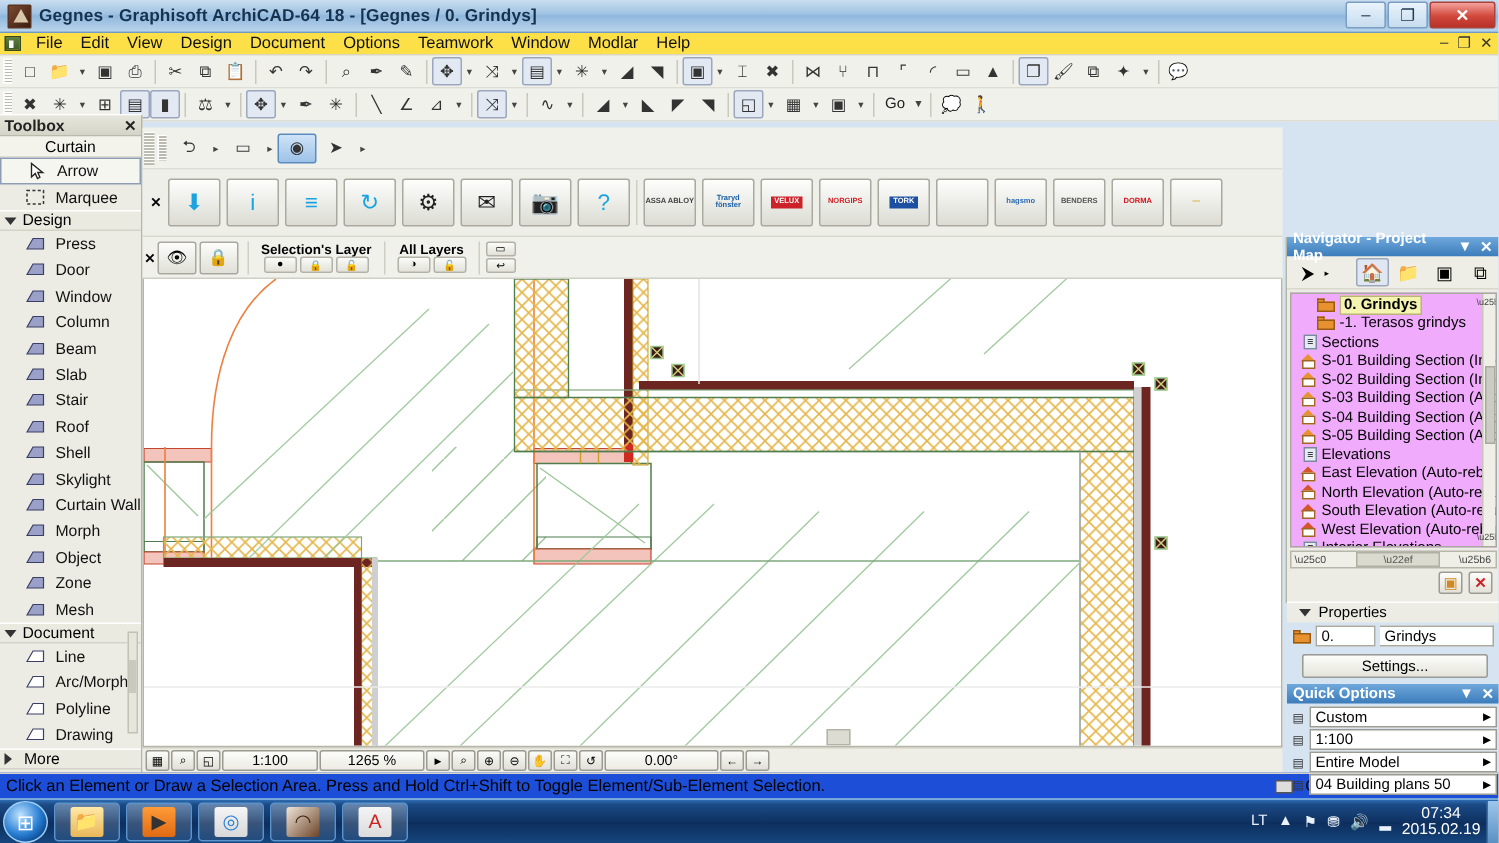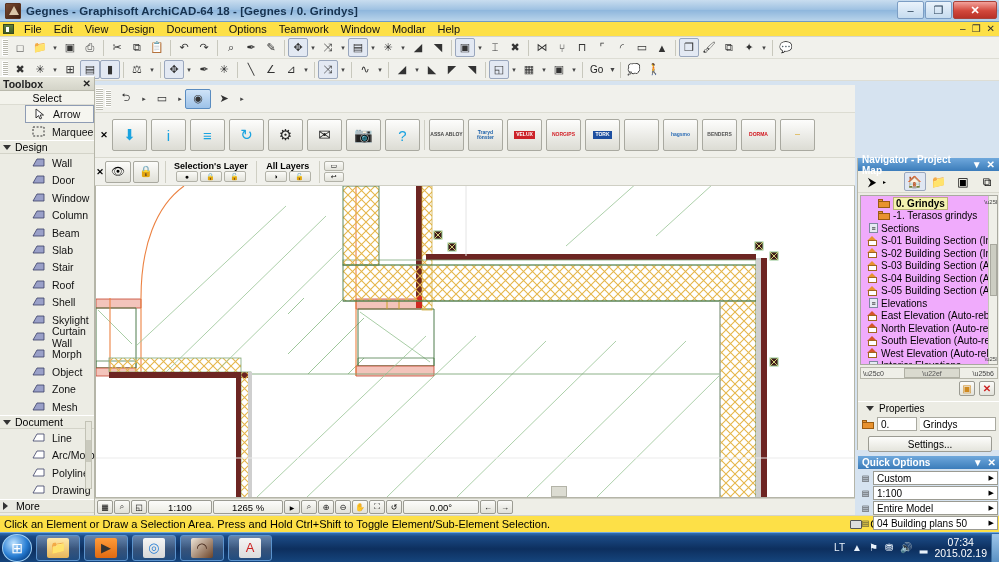--- a/index.html
+++ b/index.html
@@ -97,22 +97,22 @@
     height:14px; display:flex; align-items:center; justify-content:center;
     font-size:10.5px; background:#f3f3ec; border-bottom:1px solid #dcdcd2;
   }
   .tb-group {
     height:14px; display:flex; align-items:center; gap:4px; padding-left:3px;
     background:#eaeae1; border-top:1px solid #fff; border-bottom:1px solid #d3d3c8;
     font-size:10.5px;
   }
   .tb-group .tri { width:0;height:0;border-left:4px solid transparent;border-right:4px solid transparent;border-top:5px solid #333; }
   .tb-item {
-    height:17.4px; display:flex; align-items:center; gap:6px; padding-left:6px;
-    font-size:10.5px; color:#111;margin-left:25px;
+    height:17.4px; display:flex; align-items:center; gap:6px; padding-left:16px;
+    font-size:10.5px; color:#111;
   }
   .tb-item.sel { border:1px solid #8e9cb4; background:#f6f6f0; height:18px;}
   .tbi { width:15px; height:14px; flex:0 0 auto; display:flex; align-items:center; justify-content:center;}
   .tb-scroll { position:absolute; right:2px; top:344px; width:7px; height:68px; background:#e6e6dc; border:1px solid #c2c2b5;}
   .tb-scroll i{ display:block; position:absolute; left:0; top:18px; width:5px; height:22px; background:#c9c9bd;}
 
   
   .minibar {
     position:absolute; left:95px; top:85px; width:760px; height:28px;
     background:#f1f1ec; border-bottom:1px solid #dcdcd2;
@@ -168,30 +168,30 @@
   .bb-btn { width:16px;height:14px;border:1px solid #9b9b92;border-radius:2px;
     background:linear-gradient(180deg,#fbfbf8,#e0e0d8);
     display:flex;align-items:center;justify-content:center;flex:0 0 auto;}
   .bb-field { height:14px; border:1px solid #9b9b92; border-radius:2px;
     background:linear-gradient(180deg,#fcfcfa,#ececE4);
     display:flex;align-items:center;justify-content:center; font-size:9.5px; flex:0 0 auto;}
 
   
   .statusbar {
     position:absolute; left:0; top:515px; width:999px; height:17px;
-    background:#fde047; border-top:1px solid #d4d4c9;
+    background:#1d4ed8; border-top:1px solid #d4d4c9;
     display:flex; align-items:center; font-size:11px; padding-left:4px;
   }
   .statusbar .right { margin-left:auto; display:flex; align-items:center; gap:8px; padding-right:8px;}
   .disk-ic{ width:12px;height:9px;border:1px solid #555;border-radius:1px;background:#ddd;}
   .disk-ic.sq{width:10px;height:11px;background:#bbb;}
 
   
   .navpanel {
-    position:absolute; left:857px; top:158px; width:142px; height:292px;
+    position:absolute; left:857px; top:158px; width:142px; height:244px;
     background:#ecece4; border-left:1px solid #b5b5a8;
   }
   .nav-title {
     height:13px; background:linear-gradient(180deg,#6fa8dc,#3b7cba);
     color:#fff; font-weight:bold; font-size:10px;
     display:flex; align-items:center; padding-left:4px;
   }
   .nav-title .sp { margin-left:auto; display:flex; gap:5px; padding-right:4px; }
   .nav-tools { height:22px; display:flex; align-items:center; gap:2px; padding:0 3px;
     background:#eeeee6; border-bottom:1px solid #d8d8cd;}
@@ -397,21 +397,21 @@
       <div class="tsep"></div>
       <div class="tbtn">💭</div>
       <div class="tbtn">🚶</div>
     </div>
 
   <div class="toolbox">
     <div class="tb-head">
       <span>Toolbox</span>
       <span class="x">✕</span>
     </div>
-    <div class="tb-cat">Select</div>
+    <div class="tb-cat">Curtain</div>
     <div id="toolbox-body">
         <div class="tb-item sel">
           <span class="tbi">
             <svg width="12" height="12" viewBox="0 0 12 12">
               <path d="M2,1 L2,10 L4.5,7.6 L6,11 L7.6,10.2 L6.2,7 L9.5,7 Z" fill="#fff" stroke="#222" stroke-width="0.9"></path>
             </svg>
           </span>
           <span>Arrow</span>
         </div>
         <div class="tb-item">
@@ -425,21 +425,21 @@
         <div class="tb-group">
           <span class="tri"></span>
           <span>Design</span>
         </div>
         <div class="tb-item">
           <span class="tbi">
             <svg width="14" height="12" viewBox="0 0 14 12">
               <path d="M1,9 L5,2 L12,2 L12,9 Z" fill="#9aa0c8" stroke="#3b3f66" stroke-width="0.8"></path>
             </svg>
           </span>
-          <span>Wall</span>
+          <span>Press</span>
         </div>
         <div class="tb-item">
           <span class="tbi">
             <svg width="14" height="12" viewBox="0 0 14 12">
               <path d="M1,9 L5,2 L12,2 L12,9 Z" fill="#9aa0c8" stroke="#3b3f66" stroke-width="0.8"></path>
             </svg>
           </span>
           <span>Door</span>
         </div>
         <div class="tb-item">

